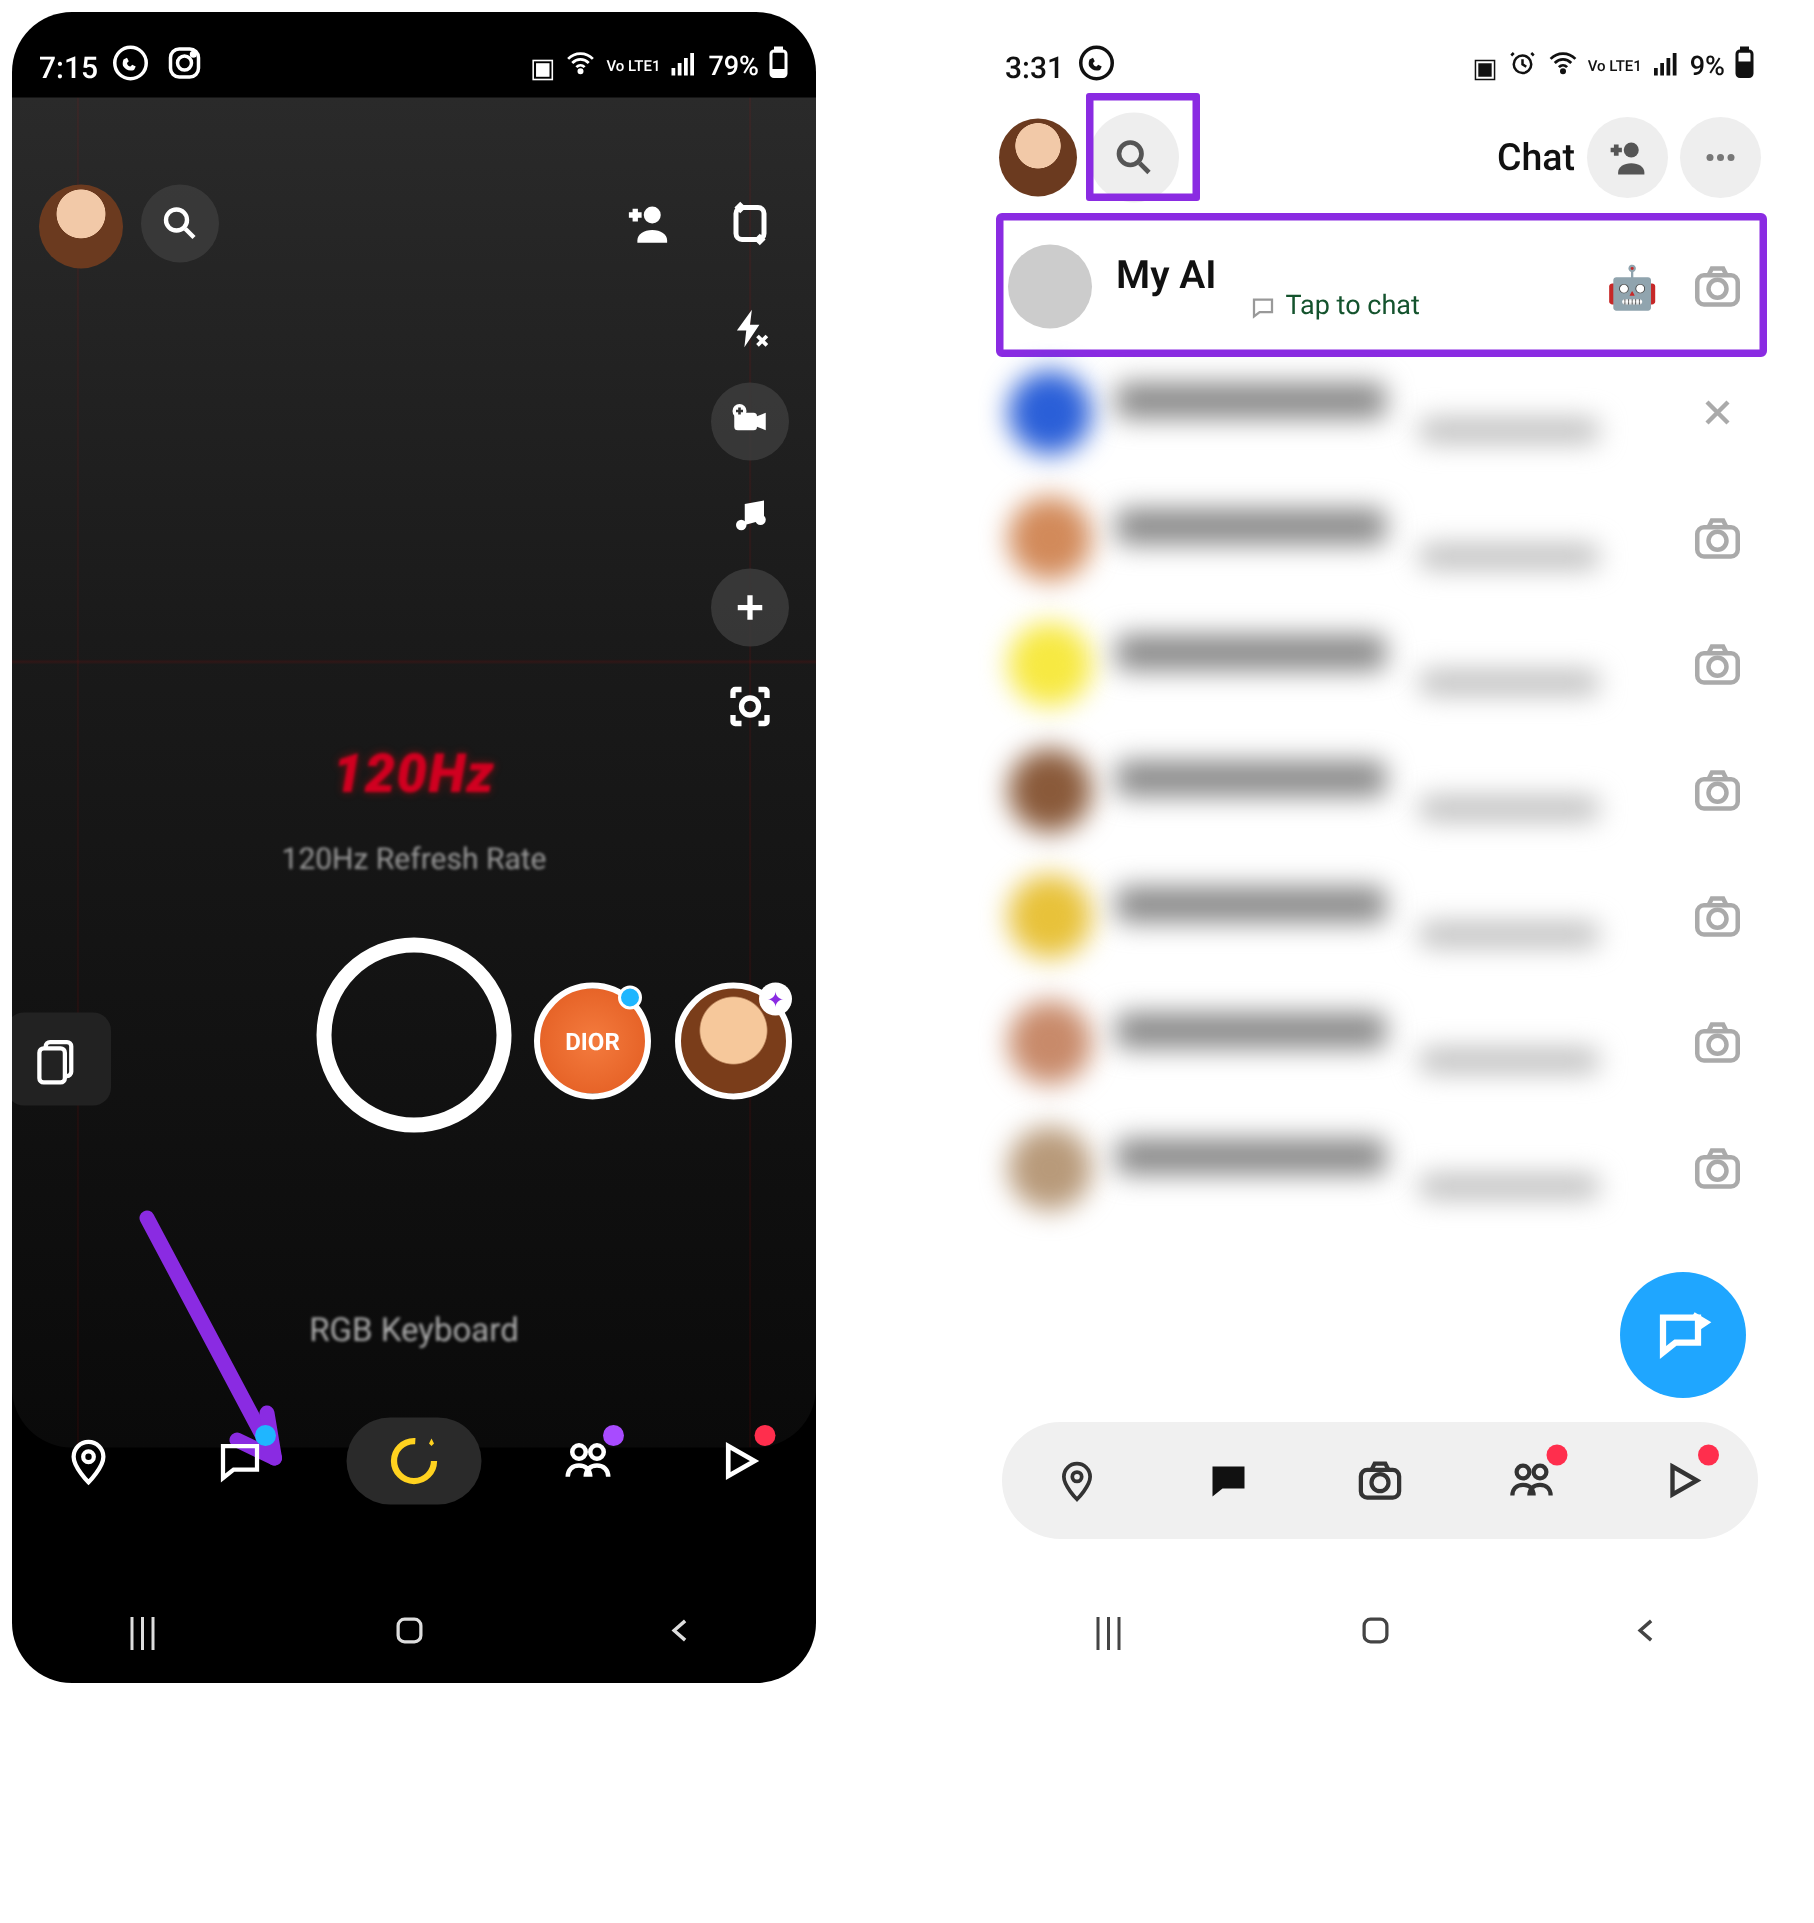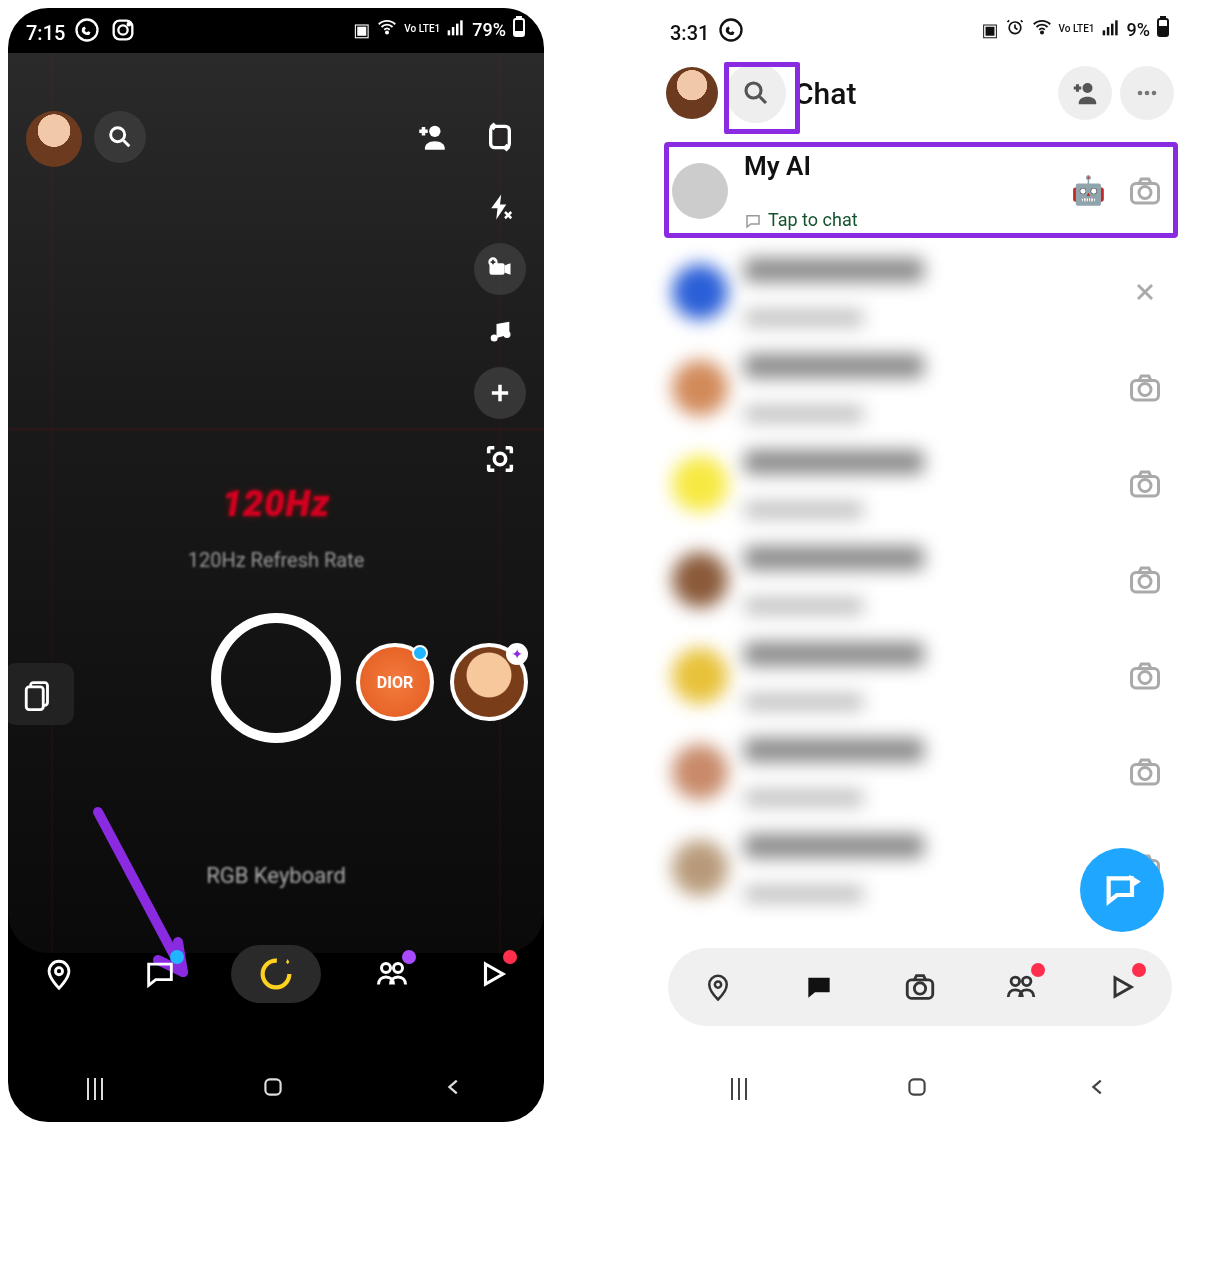--- a/index.html
+++ b/index.html
@@ -3,21 +3,21 @@
 <meta charset="utf-8">
 <style>
   * { box-sizing: border-box; margin: 0; padding: 0; }
   body { font-family: -apple-system, BlinkMacSystemFont, "Segoe UI", Roboto, sans-serif; background:#fff; }
   .container { display:flex; width:1209px; height:1282px; background:#fff; }
   .phone { position:relative; overflow:hidden; }
   .phone.left { width:536px; height:1114px; margin:8px 0 0 8px; border-radius:40px; background:#000; }
   .phone.right { width:536px; height:1114px; margin:8px 0 0 108px; background:#fff; }
 
   
-  .status { display:flex; justify-content:space-between; align-items:flex-start; padding:8px 18px 4px; font-size:20px; font-weight:500; }
+  .status { display:flex; justify-content:space-between; align-items:center; padding:8px 18px 4px; font-size:20px; font-weight:500;margin-top:12px; }
   .left .status { color:#fff; }
   .right .status { color:#111; }
   .status .sicons { display:flex; gap:6px; align-items:center; font-size:18px; }
   .status .time { display:flex; align-items:center; gap:8px; }
 
   
   .camview { position:relative; width:100%; height:900px; background:linear-gradient(180deg,#2a2a2a,#1a1a1a 40%,#0a0a0a); border-radius:0 0 40px 40px; overflow:hidden; }
   .camview::before { content:""; position:absolute; inset:0; background:
      linear-gradient(90deg, transparent 0%, transparent 8%, rgba(255,0,0,.25) 8.2%, transparent 8.4%,
                      transparent 91.6%, rgba(255,0,0,.25) 91.8%, transparent 92%),
@@ -65,31 +65,31 @@
   .sysnav { position:absolute; bottom:18px; left:0; right:0; display:flex; justify-content:space-around; align-items:center; color:#ddd; }
   .right .sysnav { color:#444; }
 
   
   .arrow { position:absolute; bottom:120px; left:80px; width:120px; height:200px; pointer-events:none; }
 
   
   .rheader { display:flex; align-items:center; padding:10px 14px 10px; gap:8px; }
   .ravatar { width:52px; height:52px; border-radius:50%; background:radial-gradient(circle at 50% 35%, #f2c9a8 35%, #6b3a1f 36%); }
   .rsearch { width:60px; height:60px; border-radius:50%; background:#eee; display:flex; align-items:center; justify-content:center; }
-  .rtitle { flex:1; text-align:left; font-size:30px; font-weight:500; color:#111; }
+  .rtitle { flex:1; text-align:right; font-size:25px; font-weight:500; color:#111; }
   .rbtn { width:54px; height:54px; border-radius:50%; background:#eee; display:flex; align-items:center; justify-content:center; color:#555; }
 
   .hl { border:5px solid #8A2BE2; border-radius:4px; }
   .hl-search { position:absolute; top:54px; left:72px; width:76px; height:72px; pointer-events:none; border-radius:2px; }
   .hl-row { position:absolute; top:134px; left:12px; right:10px; height:96px; pointer-events:none; }
 
   .chatlist { padding:4px 0; }
   .row { display:flex; align-items:center; gap:16px; padding:14px 20px; }
   .row .av { width:56px; height:56px; border-radius:50%; background:#ccc; flex:0 0 56px; }
-  .row .txt { flex:1; display:flex; flex-direction:column; gap:4px; }
+  .row .txt { flex:1; display:flex; flex-direction:row; gap:22px; }
   .row .name { font-size:26px; font-weight:600; color:#111; }
   .row .sub { font-size:18px; color:#14532d; display:flex; align-items:flex-end; gap:6px;margin-top:24px; }
   .row .trail { display:flex; align-items:center; gap:16px; color:#999; }
   .row.blur .name, .row.blur .sub, .row.blur .av { filter:blur(9px); }
   .row.blur .name { background:#888; color:transparent; border-radius:6px; width:180px; height:24px; }
   .row.blur .sub  { background:#bbb; color:transparent; border-radius:6px; width:120px; height:16px; }
   .ai-av { background:radial-gradient(circle at 50% 40%, #c9a8ff 42%, #7a4bd6 44%); }
   .cambtn { width:46px; height:46px; display:flex; align-items:center; justify-content:center; }
 
   .fab { position:absolute; right:24px; bottom:190px; width:84px; height:84px; border-radius:50%; background:#1fa6ff; display:flex; align-items:center; justify-content:center; color:#fff; }

